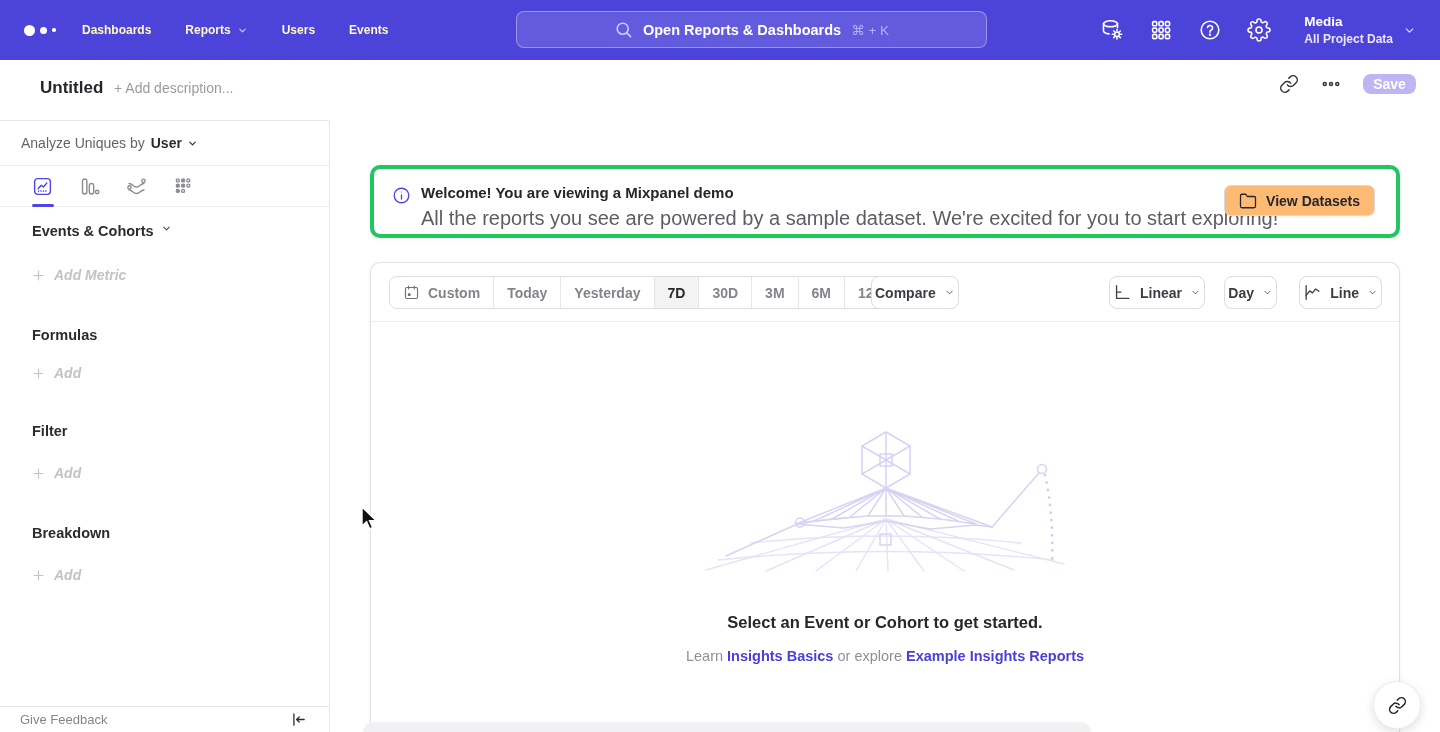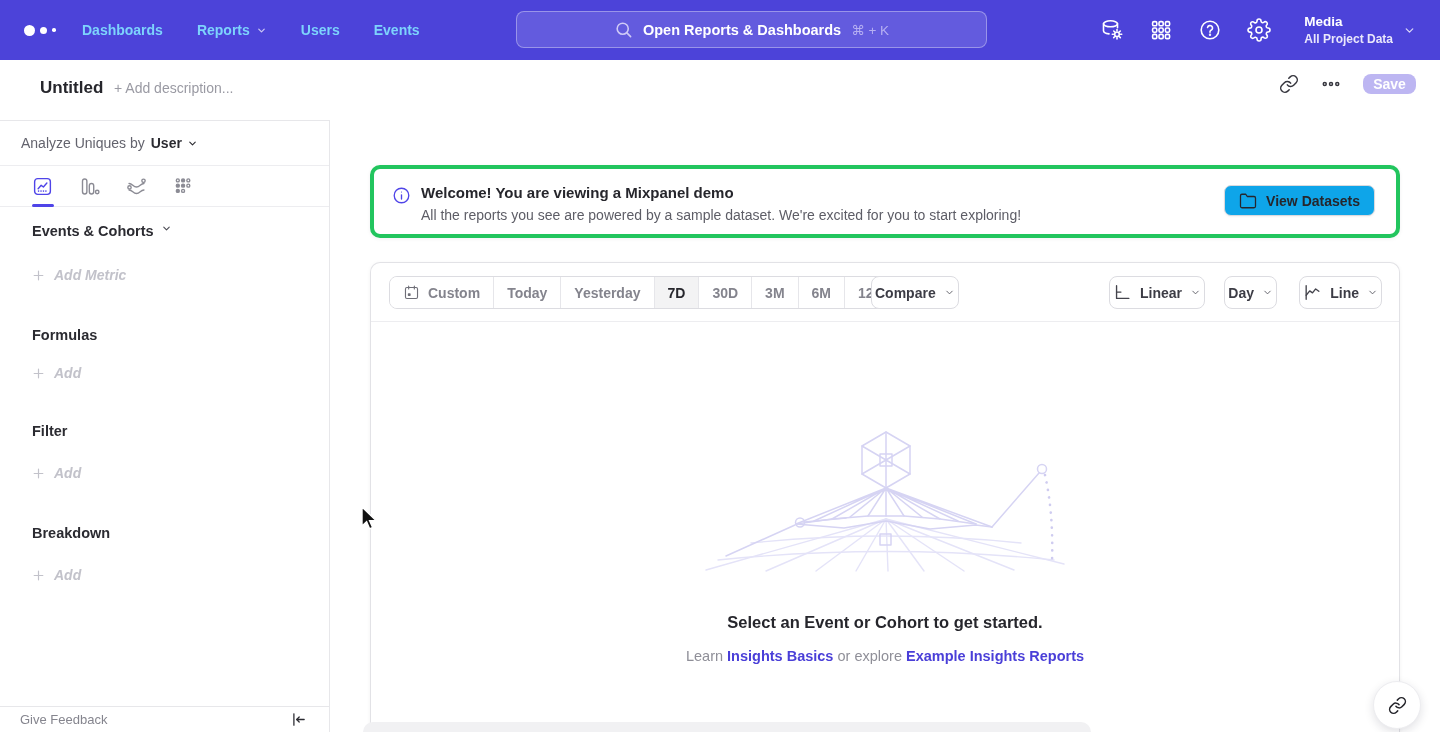--- a/index.html
+++ b/index.html
@@ -14,21 +14,21 @@
   
   .topnav {
     position:absolute; left:0; top:0; width:1440px; height:60px;
     background:#4c43d9; display:flex; align-items:center;
   }
   .logo { display:flex; align-items:center; gap:5px; margin-left:24px; width:36px; }
   .logo .d1 { width:11px; height:11px; border-radius:50%; background:#fff; }
   .logo .d2 { width:7px; height:7px; border-radius:50%; background:#fff; }
   .logo .d3 { width:3.5px; height:3.5px; border-radius:50%; background:#fff; }
   .nav-items { display:flex; align-items:center; gap:34px; margin-left:22px; }
-  .nav-item { display:flex; align-items:center; gap:6px; color:#7dd3fc; font-size:14px; font-weight:600; cursor:pointer;justify-content:flex-end; }
+  .nav-item { display:flex; align-items:center; gap:6px; color:#fef9c3; font-size:12px; font-weight:600; cursor:pointer;justify-content:flex-end; }
   .nav-item svg { stroke:#cdc9f5; }
   .nav-search {
     position:absolute; left:516px; top:11px; width:471px; height:37px;
     background:rgba(255,255,255,0.13); border:1px solid rgba(255,255,255,0.35);
     border-radius:8px; display:flex; align-items:center; justify-content:center; gap:10px;
     cursor:pointer;
   }
   .nav-search .label { color:#fff; font-size:14.5px; font-weight:600; }
   .nav-search .shortcut { color:#b6aff2; font-size:13.5px; font-weight:500; }
   .nav-right { position:absolute; right:0; top:0; height:60px; display:flex; align-items:center; gap:25px; padding-right:24px; }
@@ -80,24 +80,24 @@
 
   
   .banner {
     position:absolute; left:370px; top:165px; width:1030px; height:73px;
     border:4px solid #22c55e; border-radius:10px; background:#fff;
     box-shadow:0 1px 4px rgba(20,20,43,0.06);
   }
   .banner-info { position:absolute; left:18px; top:17px; width:19px; height:19px; }
   .banner-info svg { stroke:#4f44e8; fill:none; stroke-width:1.7; stroke-linecap:round; }
   .banner-title { position:absolute; left:47px; top:15px; font-size:15px; font-weight:700; color:#26262c; }
-  .banner-sub { position:absolute; left:47px; top:38px; font-size:14px; color:#5d5d66; }
+  .banner-sub { position:absolute; left:47px; top:38px; font-size:20px; color:#5d5d66; }
   .banner-btn {
     position:absolute; right:21px; top:16px; height:31px; padding:0 14px;
-    display:flex; align-items:center; gap:9px; background:#0ea5e9; border:1px solid #dadade;
+    display:flex; align-items:center; gap:9px; background:#fdba74; border:1px solid #dadade;
     border-radius:7px; font-size:14px; font-weight:700; color:#26262c; font-family:inherit; cursor:pointer;
     box-shadow:0 1px 2px rgba(20,20,43,0.05);
   }
   .banner-btn svg { stroke:#26262c; fill:none; stroke-width:1.7; stroke-linejoin:round; }
 
   
   .report-card {
     position:absolute; left:370px; top:262px; width:1030px; height:470px;
     border:1px solid #e2e2e6; border-bottom:none; border-radius:10px 10px 0 0; background:#fff;
     box-shadow:0 1px 4px rgba(20,20,43,0.05);

